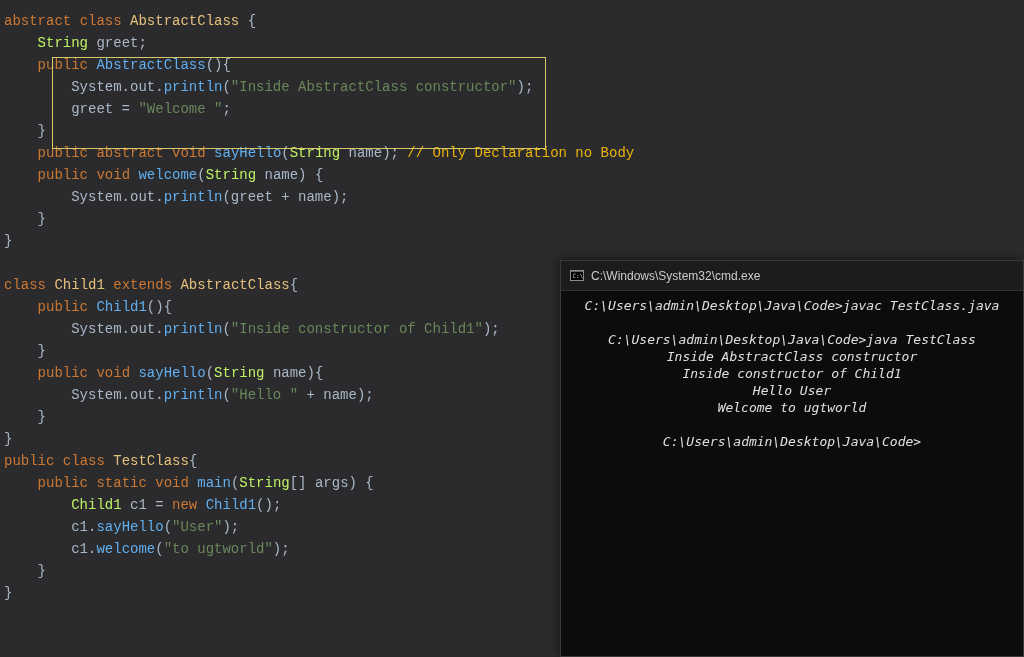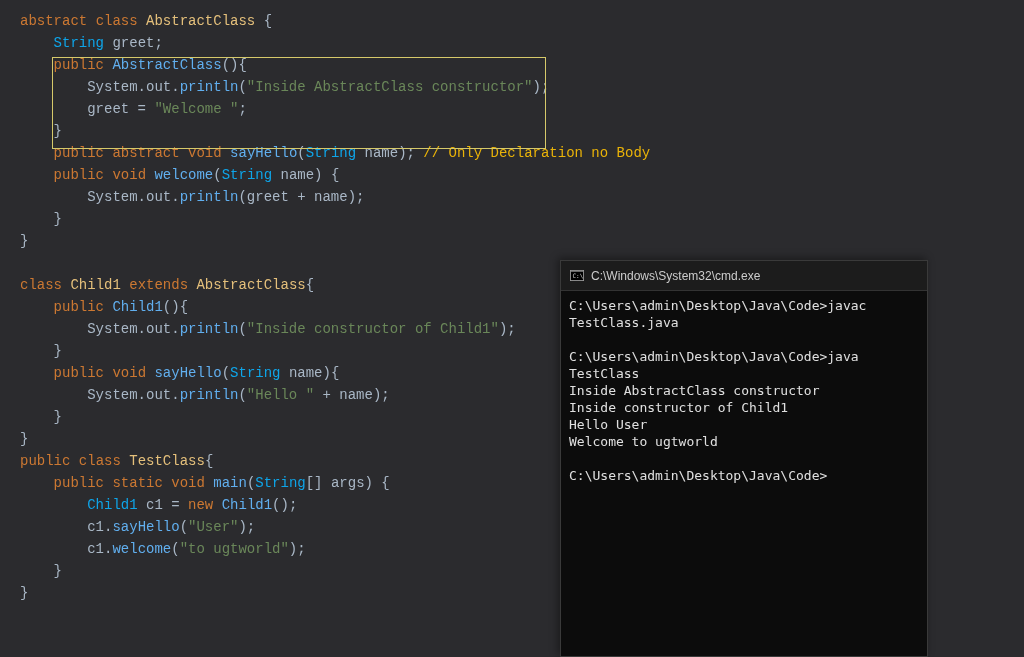--- a/index.html
+++ b/index.html
@@ -6,50 +6,51 @@
   body {
     width: 1024px;
     height: 657px;
     background: #2b2b2e;
     font-family: "Consolas", "Courier New", monospace;
     font-size: 14px;
     overflow: hidden;
     position: relative;
   }
   .editor {
-    padding: 10px 20px;
+    padding: 10px 4px;
     line-height: 22px;
     color: #a9b7c6;
     white-space: pre;
   }
   .kw { color: #cc7832; }
-  .type { color: #0ea5e9; }
+  .type { color: #bef264; }
   .cls { color: #e5c07b; }
   .fn { color: #61afef; }
   .str { color: #6a8759; }
   .cmt { color: #eab308; }
   .punc { color: #a9b7c6; }
   .highlight-box {
     position: absolute;
     border: 1px solid #d6c96a;
     left: 52px;
     top: 57px;
     width: 494px;
     height: 92px;
     pointer-events: none;
   }
   .terminal-window {
     position: absolute;
     top: 260px;
     left: 560px;
-    width: 368px;
+    width: 464px;
     height: 397px;
     background: #000;
     border: 1px solid #3a3a3a;
     box-shadow: -2px -2px 8px rgba(0,0,0,0.4);
+    text-align: center;
   }
   .titlebar {
     height: 30px;
     background: #1c1c1c;
     display: flex;
     align-items: center;
     padding: 0 8px;
     font-size: 12px;
     font-family: "Segoe UI", sans-serif;
     color: #cccccc;
@@ -66,21 +67,21 @@
   .terminal-body {
     padding: 6px 8px;
     font-family: "Consolas", "Lucida Console", monospace;
     font-size: 13px;
     line-height: 17px;
     color: #e0e0e0;
     background: #0c0c0c;
     height: calc(100% - 30px);
     white-space: pre-wrap;
   }
-  .term-line { display: block; }
+  .term-line { display: block; font-style: italic; }
 </style>
 </head>
 <body>
 
 <div class="editor" id="editor-content"><div><span class="kw">abstract</span><span class="punc"> </span><span class="kw">class</span><span class="punc"> </span><span class="cls">AbstractClass</span><span class="punc"> {</span></div><div><span class="punc">    </span><span class="type">String</span><span class="punc"> greet;</span></div><div><span class="punc">    </span><span class="kw">public</span><span class="punc"> </span><span class="fn">AbstractClass</span><span class="punc">(){</span></div><div><span class="punc">        System.out.</span><span class="fn">println</span><span class="punc">(</span><span class="str">"Inside AbstractClass constructor"</span><span class="punc">);</span></div><div><span class="punc">        greet = </span><span class="str">"Welcome "</span><span class="punc">;</span></div><div><span class="punc">    }</span></div><div><span class="punc">    </span><span class="kw">public</span><span class="punc"> </span><span class="kw">abstract</span><span class="punc"> </span><span class="kw">void</span><span class="punc"> </span><span class="fn">sayHello</span><span class="punc">(</span><span class="type">String</span><span class="punc"> name);</span><span class="punc"> </span><span class="cmt">// Only Declaration no Body</span></div><div><span class="punc">    </span><span class="kw">public</span><span class="punc"> </span><span class="kw">void</span><span class="punc"> </span><span class="fn">welcome</span><span class="punc">(</span><span class="type">String</span><span class="punc"> name) {</span></div><div><span class="punc">        System.out.</span><span class="fn">println</span><span class="punc">(greet + name);</span></div><div><span class="punc">    }</span></div><div><span class="punc">}</span></div><div><span class="punc"> </span></div><div><span class="kw">class</span><span class="punc"> </span><span class="cls">Child1</span><span class="punc"> </span><span class="kw">extends</span><span class="punc"> </span><span class="cls">AbstractClass</span><span class="punc">{</span></div><div><span class="punc">    </span><span class="kw">public</span><span class="punc"> </span><span class="fn">Child1</span><span class="punc">(){</span></div><div><span class="punc">        System.out.</span><span class="fn">println</span><span class="punc">(</span><span class="str">"Inside constructor of Child1"</span><span class="punc">);</span></div><div><span class="punc">    }</span></div><div><span class="punc">    </span><span class="kw">public</span><span class="punc"> </span><span class="kw">void</span><span class="punc"> </span><span class="fn">sayHello</span><span class="punc">(</span><span class="type">String</span><span class="punc"> name){</span></div><div><span class="punc">        System.out.</span><span class="fn">println</span><span class="punc">(</span><span class="str">"Hello "</span><span class="punc"> + name);</span></div><div><span class="punc">    }</span></div><div><span class="punc">}</span></div><div><span class="kw">public</span><span class="punc"> </span><span class="kw">class</span><span class="punc"> </span><span class="cls">TestClass</span><span class="punc">{</span></div><div><span class="punc">    </span><span class="kw">public</span><span class="punc"> </span><span class="kw">static</span><span class="punc"> </span><span class="kw">void</span><span class="punc"> </span><span class="fn">main</span><span class="punc">(</span><span class="type">String</span><span class="punc">[] args) {</span></div><div><span class="punc">        </span><span class="type">Child1</span><span class="punc"> c1 = </span><span class="kw">new</span><span class="punc"> </span><span class="fn">Child1</span><span class="punc">();</span></div><div><span class="punc">        c1.</span><span class="fn">sayHello</span><span class="punc">(</span><span class="str">"User"</span><span class="punc">);</span></div><div><span class="punc">        c1.</span><span class="fn">welcome</span><span class="punc">(</span><span class="str">"to ugtworld"</span><span class="punc">);</span></div><div><span class="punc">    }</span></div><div><span class="punc">}</span></div></div>
 
 <div class="highlight-box"></div>
 
 <div class="terminal-window">
   <div class="titlebar">

